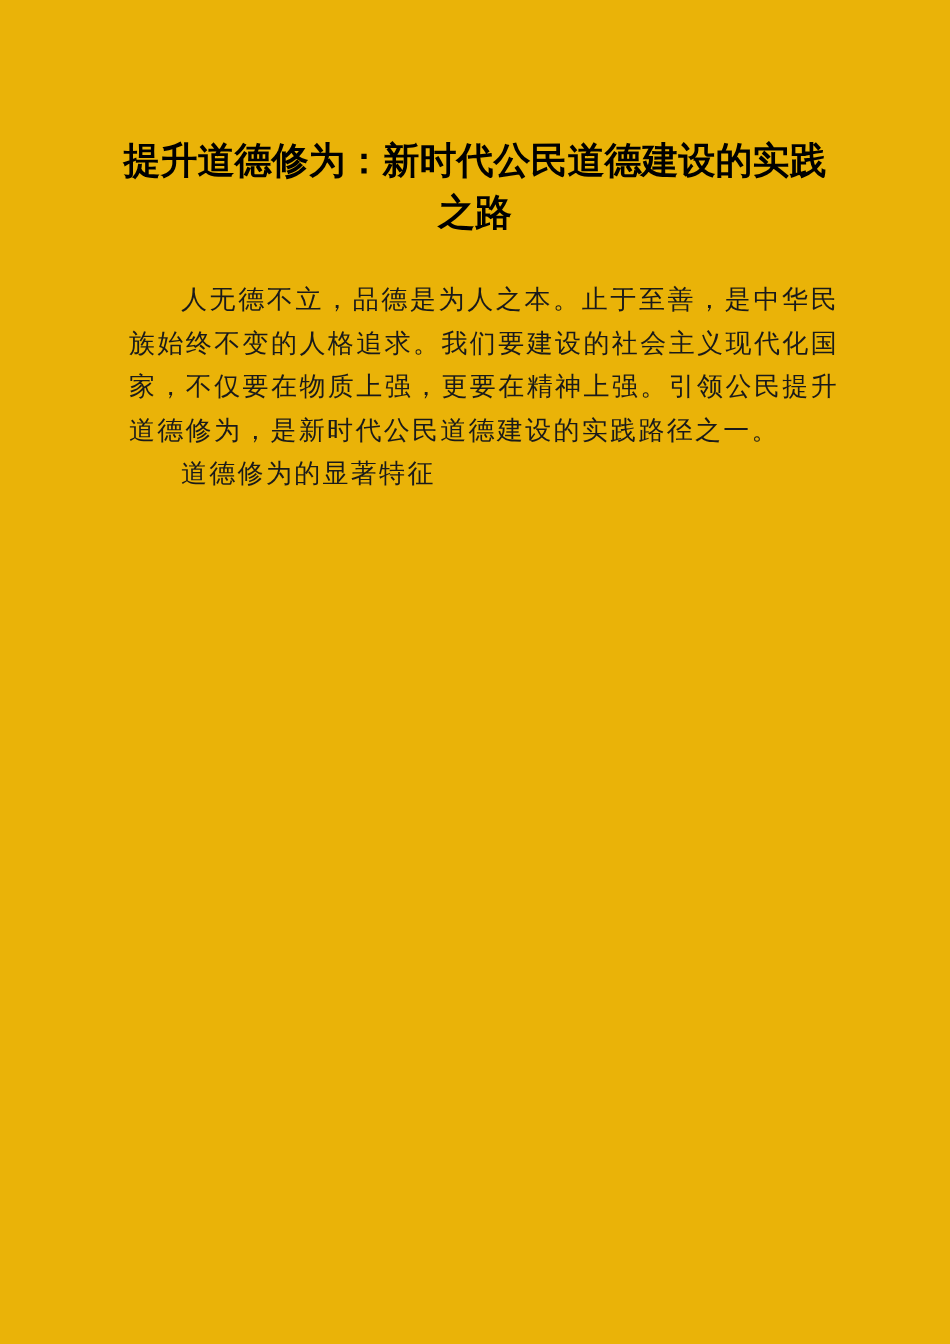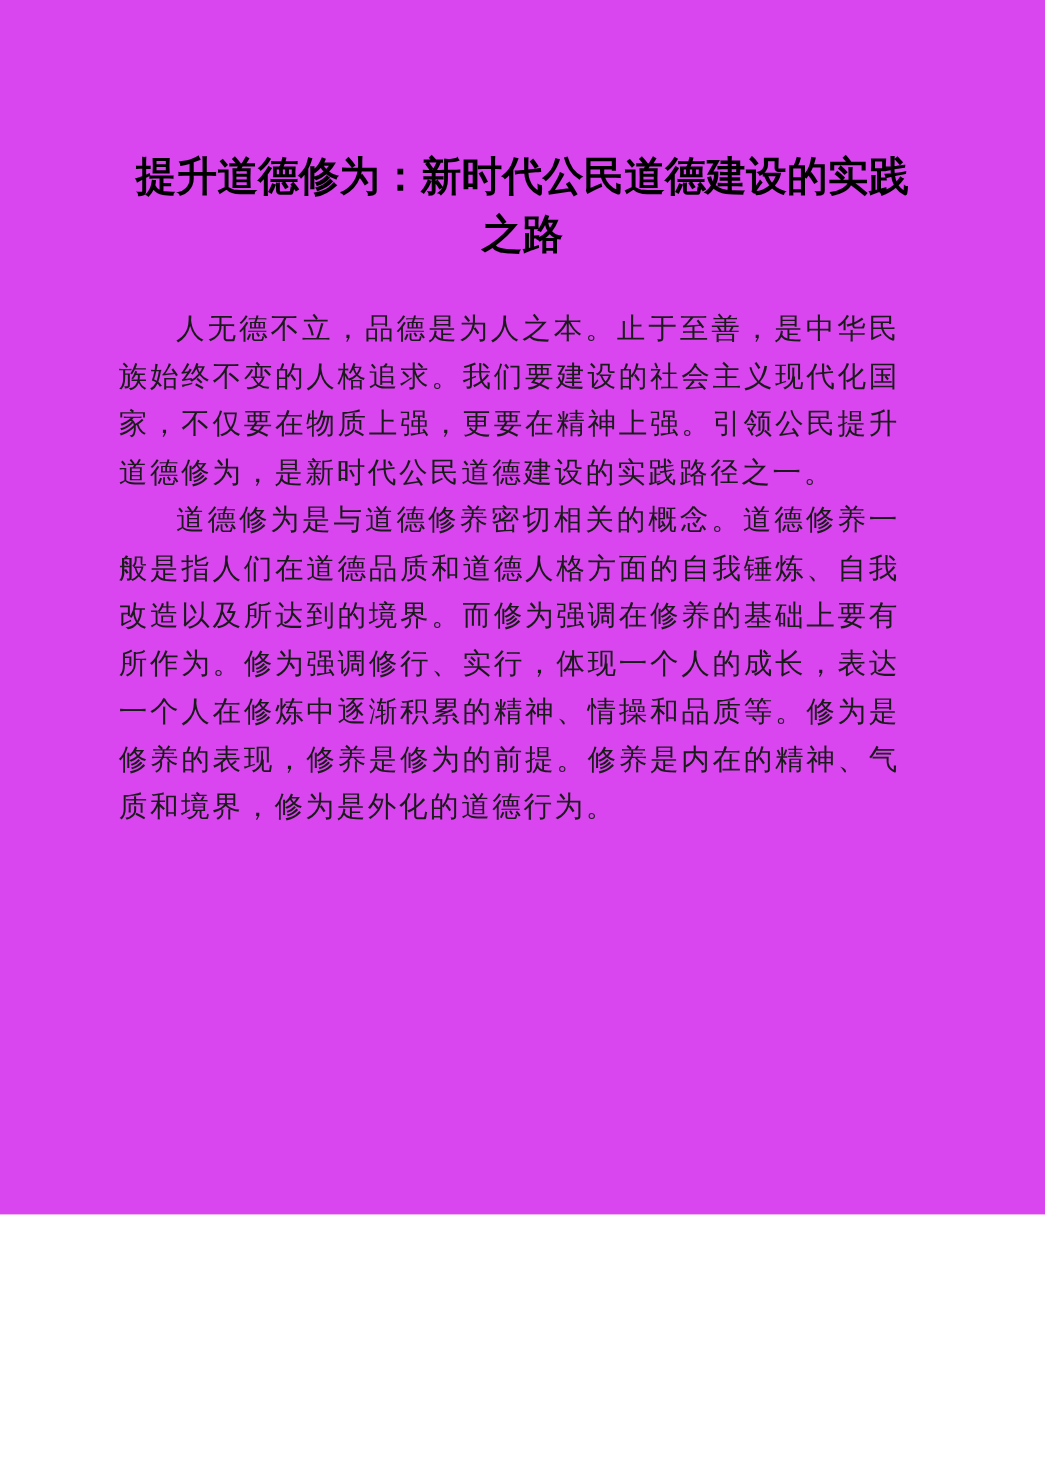--- a/index.html
+++ b/index.html
@@ -12,40 +12,40 @@
     height: 1344px;
     position: relative;
     overflow: hidden;
     font-family: "DejaVu Serif", "Liberation Serif", serif;
     color: #111111;
   }
   .page {
     position: absolute;
     left: 0; top: 0;
     width: 950px;
-    height: 1104px;
-    background: #d946ef;
+    height: 1344px;
+    background: #eab308;
   }
   .title {
     position: absolute;
     left: 110px;
     top: 134px;
     width: 730px;
     text-align: center;
     font-family: "DejaVu Serif", "Liberation Serif", serif;
     font-weight: bold;
     font-size: 37px;
     line-height: 52px;
     letter-spacing: 0px;
     color: #000000;
     margin: 0;
   }
   .body-text {
     position: absolute;
-    left: 108px;
+    left: 129px;
     top: 278px;
     width: 710px;
     font-family: "DejaVu Sans", "Liberation Sans", sans-serif;
     font-size: 26px;
     line-height: 43.5px;
     color: #1a1a1a;
     letter-spacing: 2.3px;
     text-align: justify;
   }
   .body-text p {
@@ -57,15 +57,15 @@
   }
 </style>
 </head>
 <body>
 
 <div class="page">
   <h1 class="title">提升道德修为：新时代公民道德建设的实践之路</h1>
 
   <div class="body-text">
     <p>人无德不立，品德是为人之本。止于至善，是中华民族始终不变的人格追求。我们要建设的社会主义现代化国家，不仅要在物质上强，更要在精神上强。引领公民提升道德修为，是新时代公民道德建设的实践路径之一。</p>
-    <p>道德修为是与道德修养密切相关的概念。道德修养一般是指人们在道德品质和道德人格方面的自我锤炼、自我改造以及所达到的境界。而修为强调在修养的基础上要有所作为。修为强调修行、实行，体现一个人的成长，表达一个人在修炼中逐渐积累的精神、情操和品质等。修为是修养的表现，修养是修为的前提。修养是内在的精神、气质和境界，修为是外化的道德行为。</p>
+    <p class="subhead">道德修为的显著特征</p>
   </div>
 </div>
 
 </body></html>

